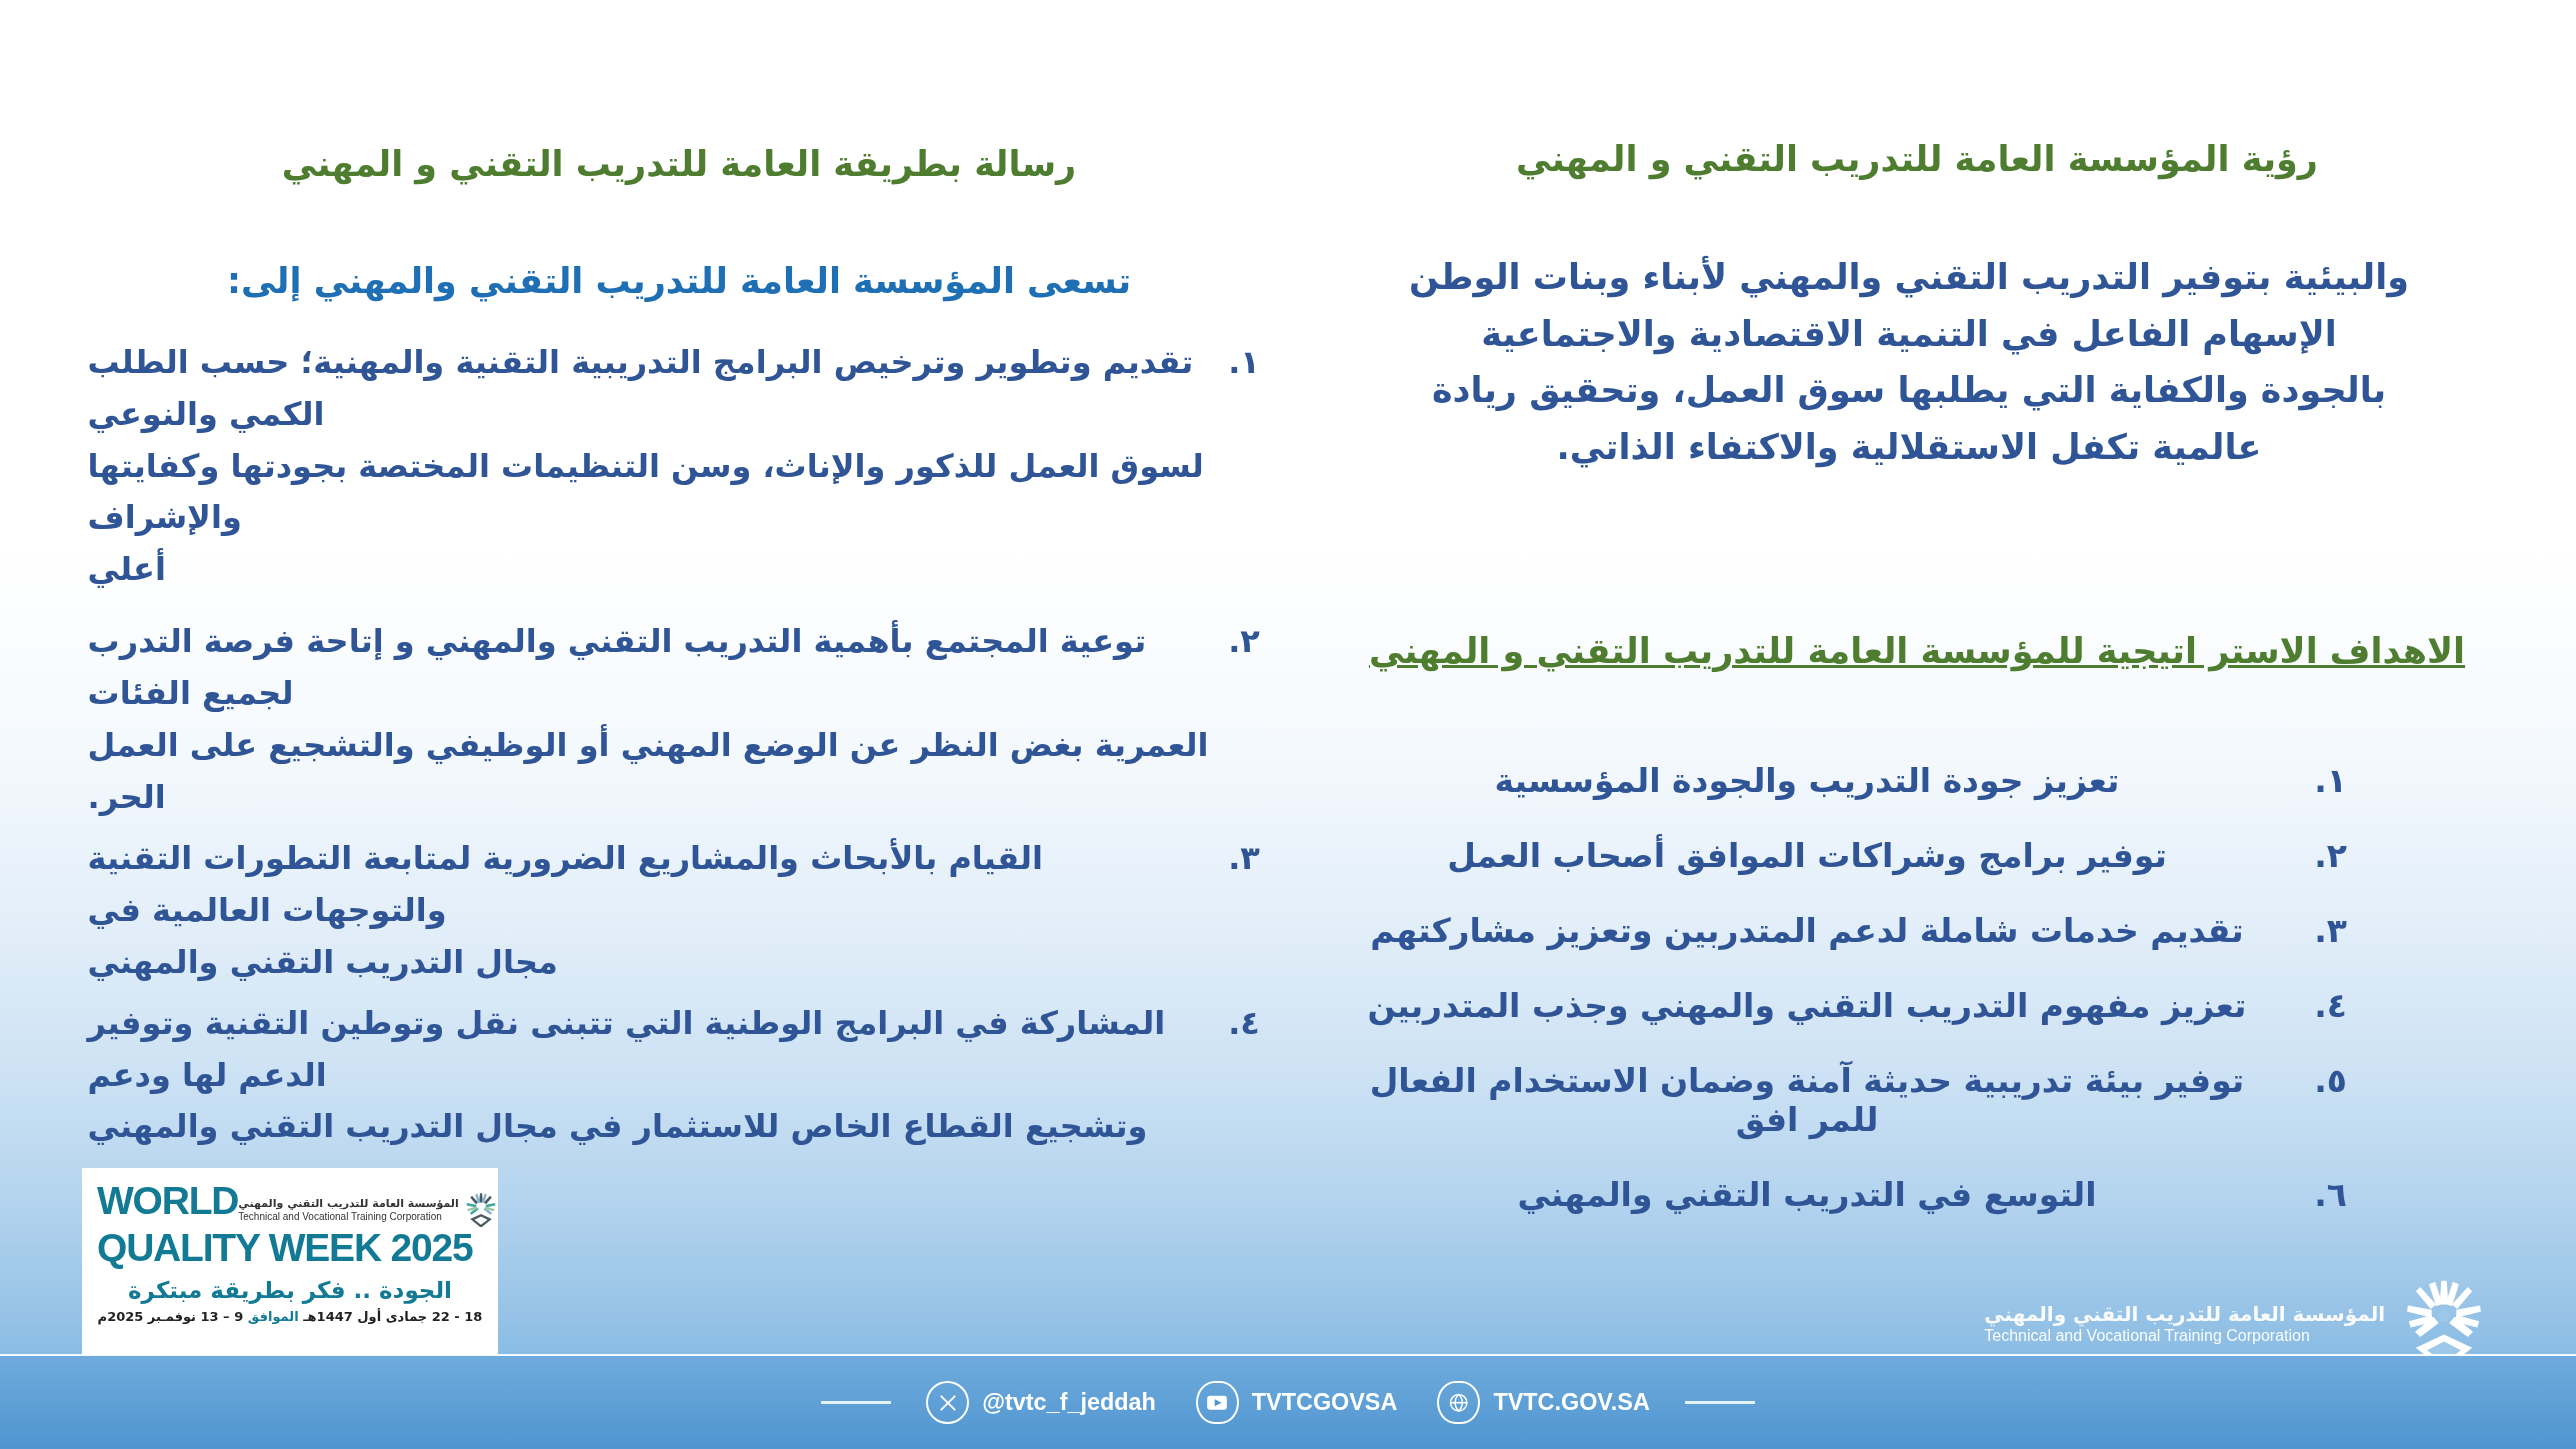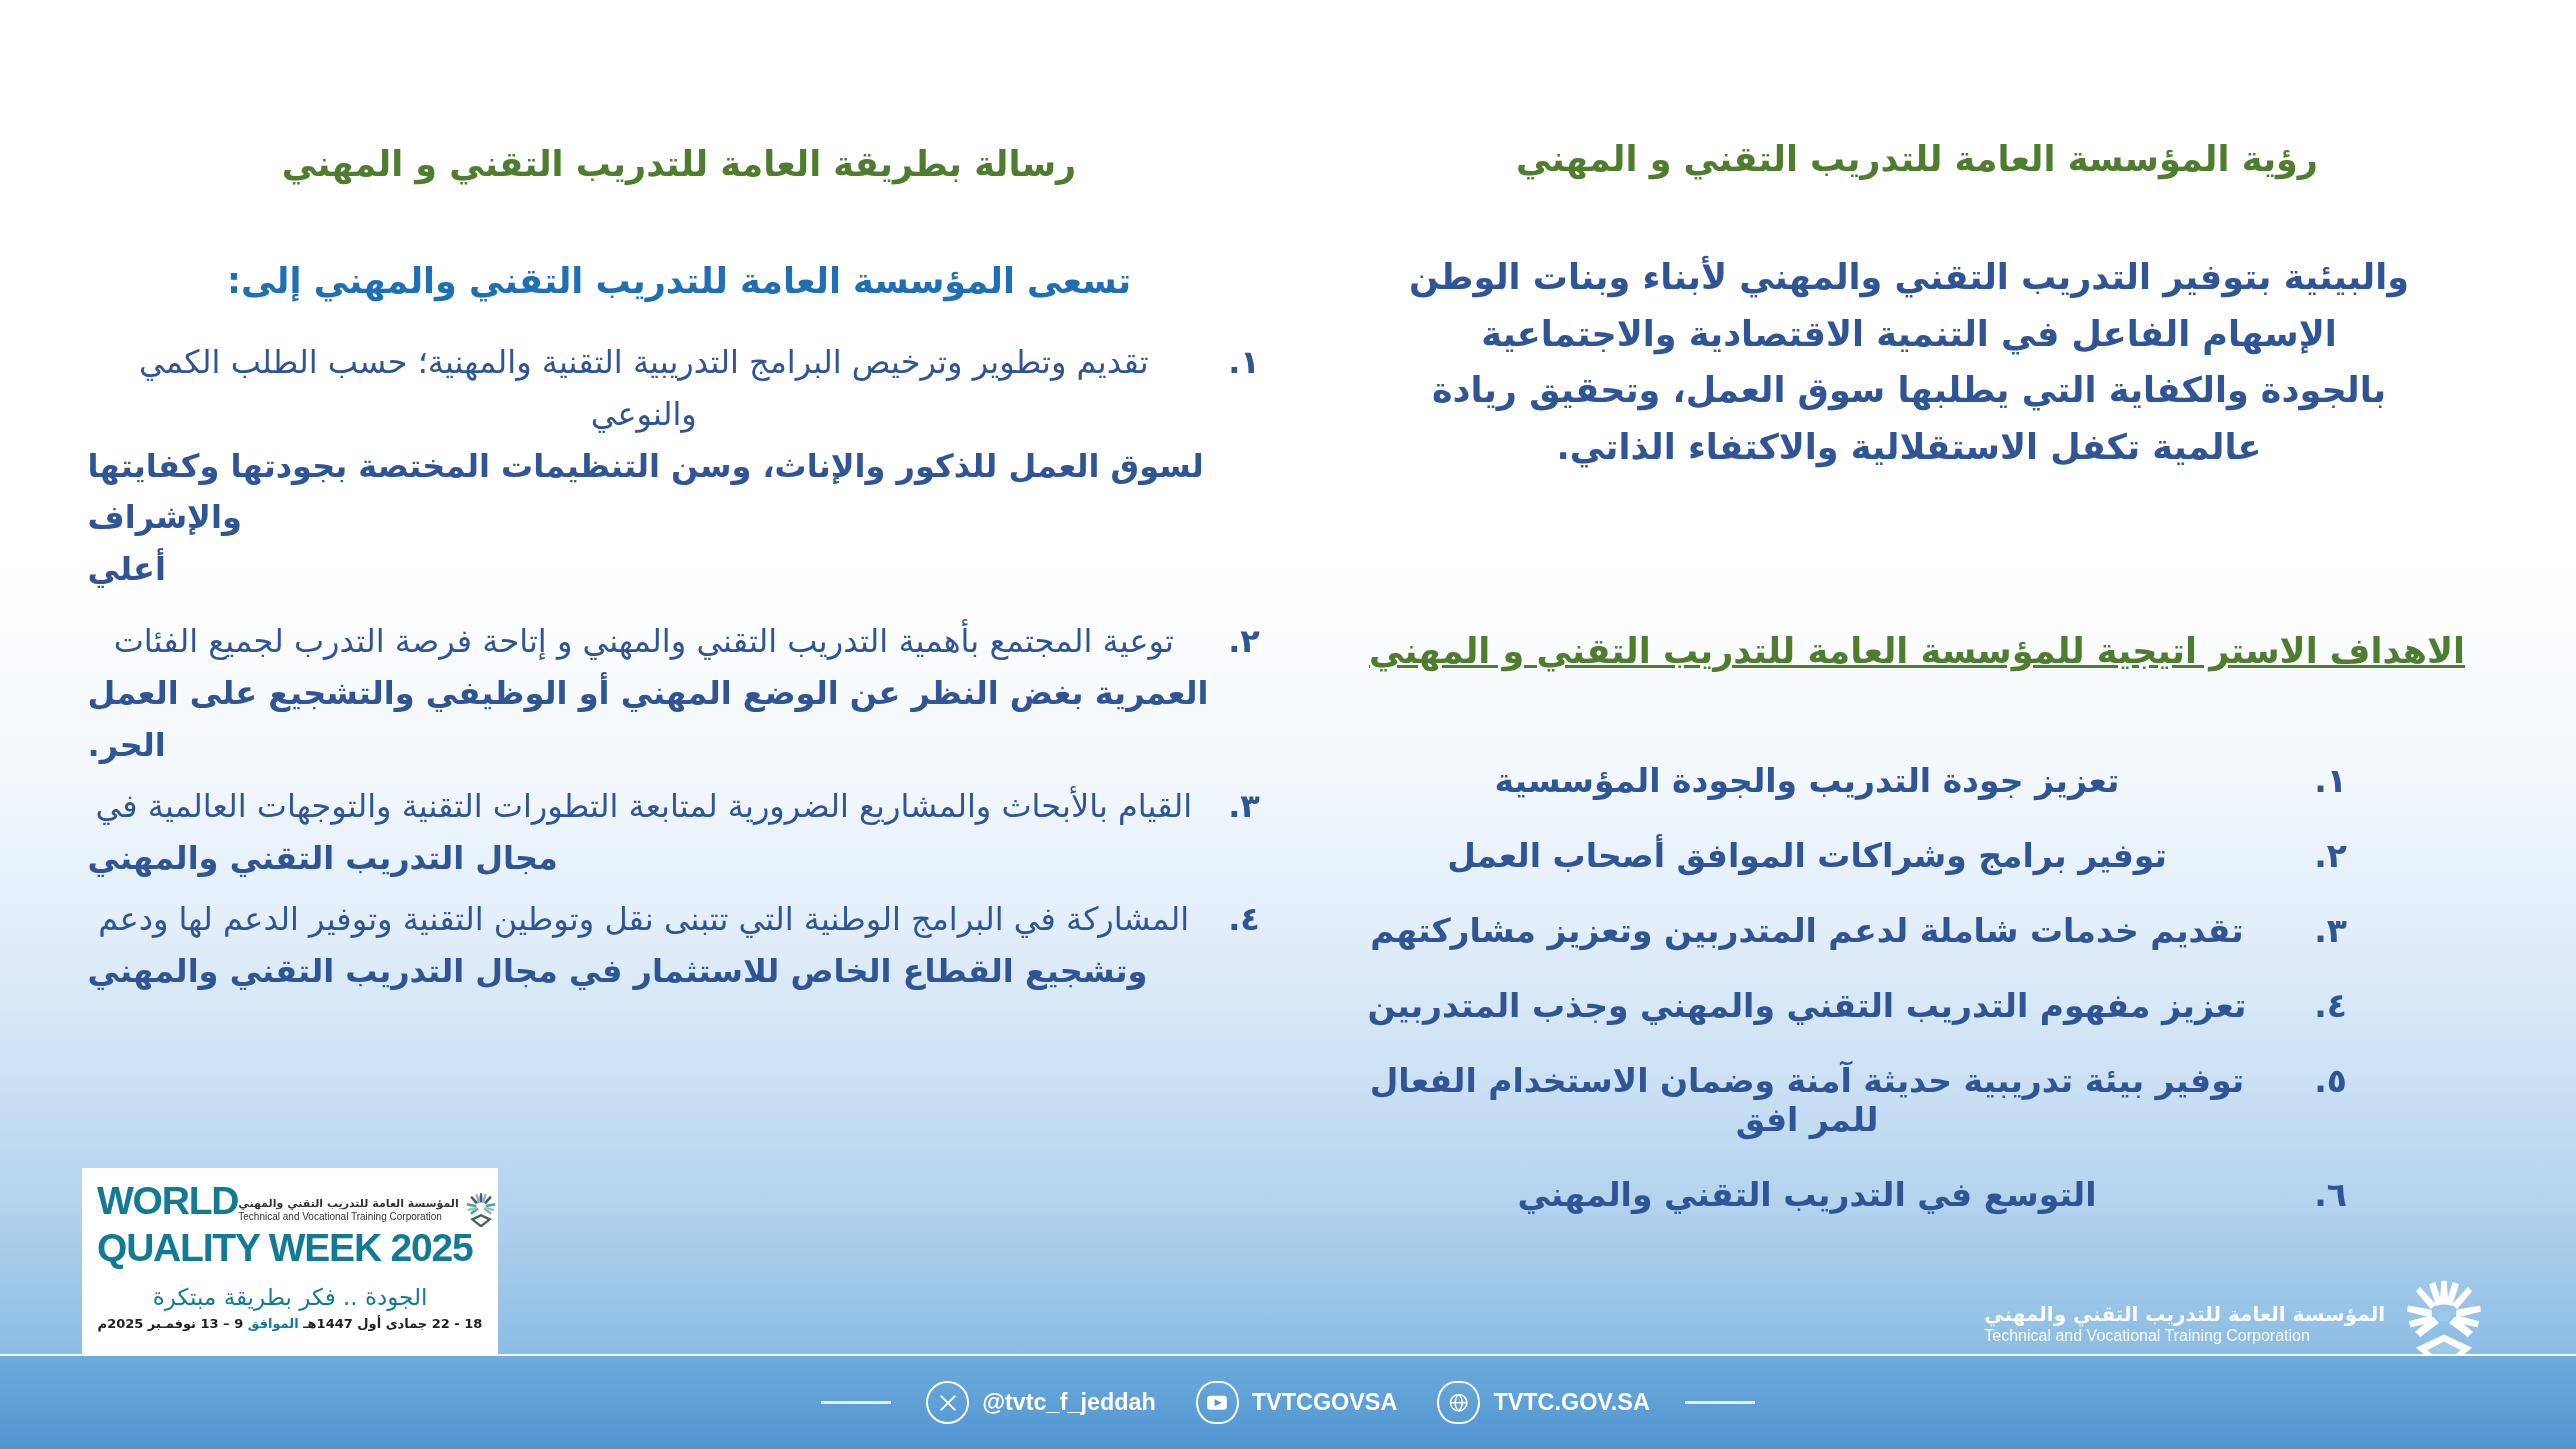--- a/index.html
+++ b/index.html
@@ -73,23 +73,23 @@
   .mis-item{margin-bottom:8.2px;}
   .mis-row{
     display:flex;flex-direction:row;align-items:baseline;
     justify-content:flex-start;
   }
   .mis-num{
     color:#2f5597;font-weight:bold;font-size:32px;
     width:88px;flex:0 0 88px;text-align:center;
   }
   .mis-text{
-    color:#2f5597;font-weight:normal;font-size:32px;
+    color:#2f5597;font-weight:bold;font-size:32px;
     line-height:1.62;
-    text-align:center;flex:1 1 auto;padding-left:17.6px;
+    text-align:left;flex:1 1 auto;padding-left:17.6px;
   }
   .mis-tail{
     color:#2f5597;font-weight:bold;font-size:32px;
     line-height:1.62;text-align:left;padding-left:17.6px;
   }
 
   
   #wqw-card{
     position:absolute;left:82px;top:1168px;
     width:416px;height:187px;
@@ -111,21 +111,21 @@
   #wqw-tvtc-ar{
     font-size:11px;color:#333;font-weight:bold;
     font-family:"DejaVu Sans",sans-serif;line-height:1.15;white-space:nowrap;
   }
   #wqw-tvtc-en{
     font-size:10px;color:#333;direction:ltr;text-align:left;
     font-family:"Liberation Sans",sans-serif;line-height:1.15;white-space:nowrap;
   }
   #wqw-slogan{
     direction:rtl;text-align:center;color:#127a94;
-    font-weight:normal;font-size:23px;margin-top:18px;
+    font-weight:bold;font-size:23px;margin-top:11px;
     font-family:"DejaVu Sans",sans-serif;
   }
   #wqw-dates{
     direction:rtl;text-align:center;font-size:13px;
     font-weight:bold;margin-top:5.9px;color:#222;
     font-family:"DejaVu Sans",sans-serif;
   }
   #wqw-dates .teal{color:#127a94;}
 
   

